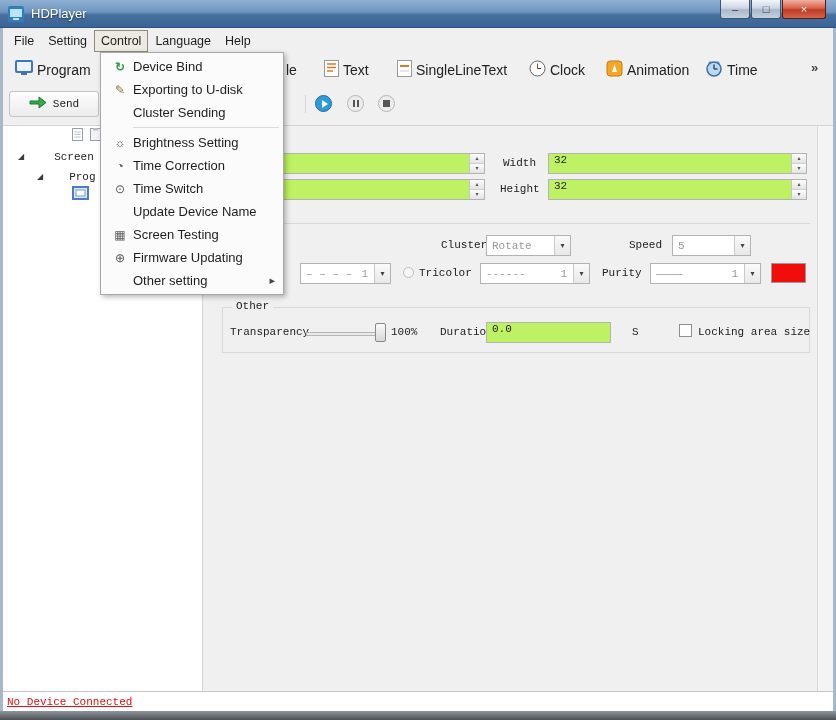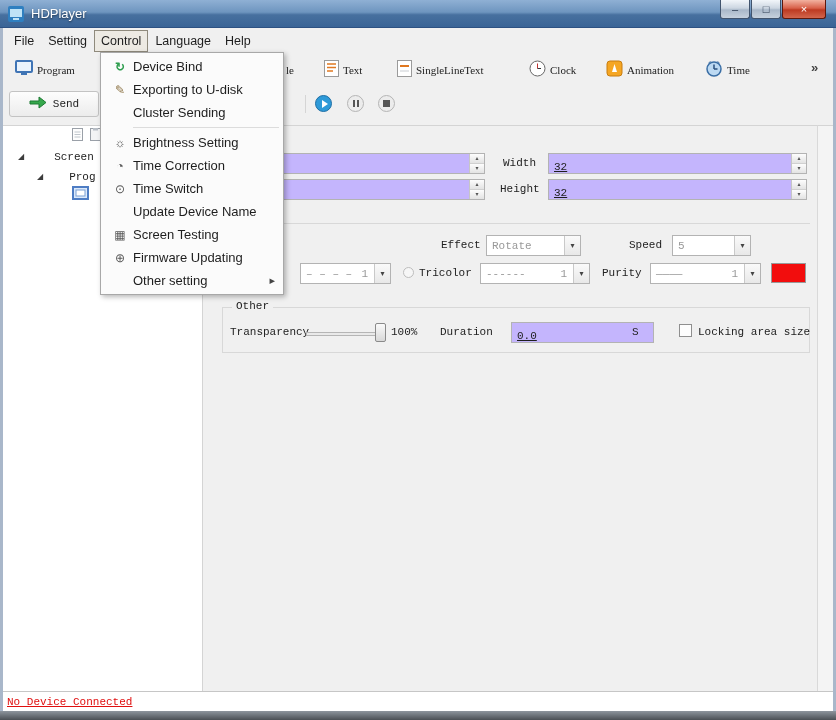--- a/index.html
+++ b/index.html
@@ -28,21 +28,21 @@
 
   
   #menubar { left:3px; top:28px; width:830px; height:25px; background:#f0f0f0;
     display:flex; align-items:center; padding-left:4px; }
   .menu-item { padding:4px 7px; font-size:12.5px; }
   .menu-item.active { background:#edeae3; border:1px solid #8f8a7c; padding:3px 6px; }
 
   
   #toolbar1 { left:3px; top:53px; width:830px; height:33px; background:#f0f0f0; }
   .titem { position:absolute; top:0; height:33px; display:flex; align-items:center; gap:4px; }
-  .titem .tlabel { font-family:Liberation Serif, serif; font-size:11px; color:#222; }
+  .titem .tlabel { font-family:Liberation Sans, sans-serif; font-size:14px; color:#222; }
   #overflow-chevron { position:absolute; left:808px; top:7px; font-size:13px; font-weight:bold; color:#444; }
 
   #toolbar2 { left:3px; top:86px; width:830px; height:39px; background:#f0f0f0; }
   #send-button { position:absolute; left:6px; top:5px; height:26px; width:90px;
     display:flex; align-items:center; justify-content:center; gap:6px;
     border:1px solid #c3c3c3; border-radius:3px; background:linear-gradient(#fdfdfd,#ececec); }
   #transport-divider { position:absolute; left:302px; top:9px; height:18px; border-left:1px solid #d5d5d5; }
   .tp-btn { position:absolute; top:9px; width:17px; height:17px; border-radius:50%;
     display:flex; align-items:center; justify-content:center; border:1px solid #b5b5b5; background:#ececec; }
   #play-btn { left:312px; background:#2e9ad8; border-color:#1f6fa5; }
@@ -68,22 +68,22 @@
   .page-ic { position:absolute; top:2px; }
   .tree-row { position:absolute; display:flex; align-items:center; gap:4px; height:17px; }
   .tree-arrow { font-size:8px; color:#3c3c3c; }
 
   
   #main { left:203px; top:125px; width:614px; height:566px; background:#f0f0f0;
     border-top:1px solid #d4d4d4; }
   #scrollbar-track { left:817px; top:125px; width:16px; height:566px; background:#f4f4f4;
     border-left:1px solid #d9d9d9; border-top:1px solid #d4d4d4; }
 
-  .input { position:absolute; height:21px; background:#c4b5fd; border:1px solid #b3b3b3;
-    display:flex; align-items:flex-end; padding-left:5px;text-decoration:underline; }
+  .input { position:absolute; height:21px; background:#bef264; border:1px solid #b3b3b3;
+    display:flex; align-items:flex-start; padding-left:5px; }
   .spin { position:absolute; right:0; top:0; bottom:0; width:15px; border-left:1px solid #c6c6c6;
     display:flex; flex-direction:column; }
   .spin i { flex:1; font-style:normal; font-size:6px; line-height:9px; text-align:center; color:#555;
     background:linear-gradient(#fdfdfd,#e3e3e3); }
   .spin i:first-child { border-bottom:1px solid #d0d0d0; }
 
   .select { position:absolute; height:21px; background:#fff; border:1px solid #b3b3b3;
     display:flex; align-items:center; padding-left:5px; }
   .sel-val { color:#999; }
   .sel-num { color:#999; margin-left:auto; margin-right:22px; }
@@ -275,22 +275,22 @@
     <span class="cn">32</span>
     <span class="spin">
         <i>▴</i>
         <i>▾</i>
       </span>
   </div>
 
   <div id="group-line"></div>
 
   <span class="flabel cn" style="left:44px; top:112px">e</span>
-  <span class="flabel cn" style="left:238px; top:113px">Effect</span>
-  <div class="select" style="left:283px; top:109px; width:95px">
+  <span class="flabel cn" style="left:238px; top:113px">Cluster</span>
+  <div class="select" style="left:283px; top:109px; width:85px">
     <span class="sel-val cn">Rotate</span>
     <span class="sel-btn">▾</span>
   </div>
   <span class="flabel cn" style="left:426px; top:113px">Speed</span>
   <div class="select" style="left:469px; top:109px; width:79px">
     <span class="sel-val cn">5</span>
     <span class="sel-btn">▾</span>
   </div>
 
   <div class="select" style="left:97px; top:137px; width:91px">
@@ -313,21 +313,21 @@
   </div>
   <div id="color-swatch"></div>
 
   <div id="other-group"></div>
   <span id="other-title" class="cn">Other</span>
   <span class="flabel cn" style="left:27px; top:200px">Transparency</span>
   <div id="slider-track"></div>
   <div id="slider-handle"></div>
   <span class="flabel cn" style="left:188px; top:200px">100%</span>
   <span class="flabel cn" style="left:237px; top:200px">Duration</span>
-  <div class="input" style="left:308px; top:196px; width:143px; height:21px">
+  <div class="input" style="left:283px; top:196px; width:125px; height:21px">
     <span class="cn">0.0</span>
   </div>
   <span class="flabel cn" style="left:429px; top:200px">S</span>
   <div id="locking-checkbox"></div>
   <span class="flabel cn" style="left:495px; top:200px">Locking area size</span>
 </div>
 
 <div id="scrollbar-track" class="abs"></div>
 
 <div id="control-menu" class="abs">

